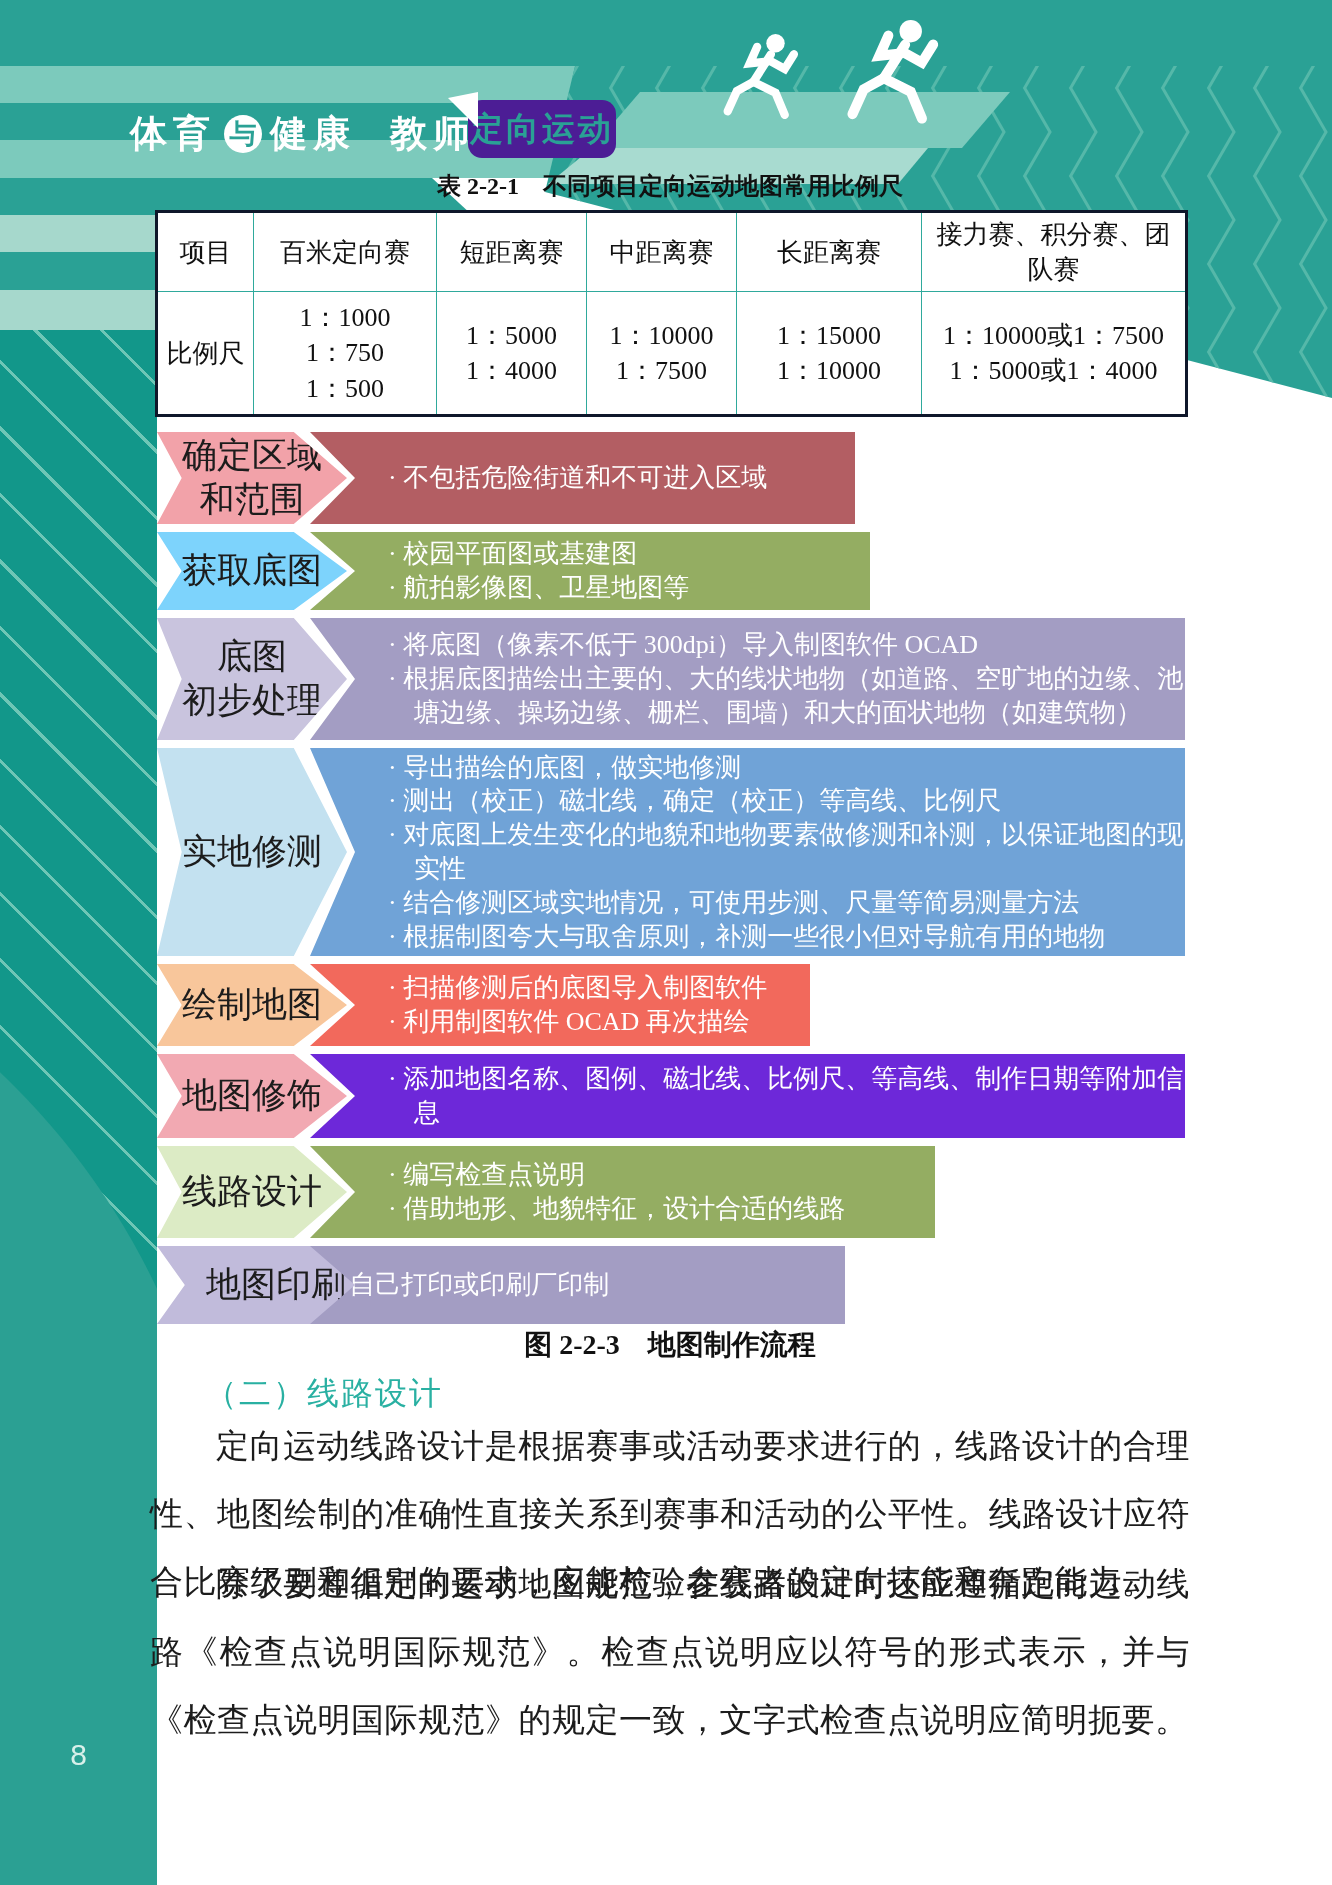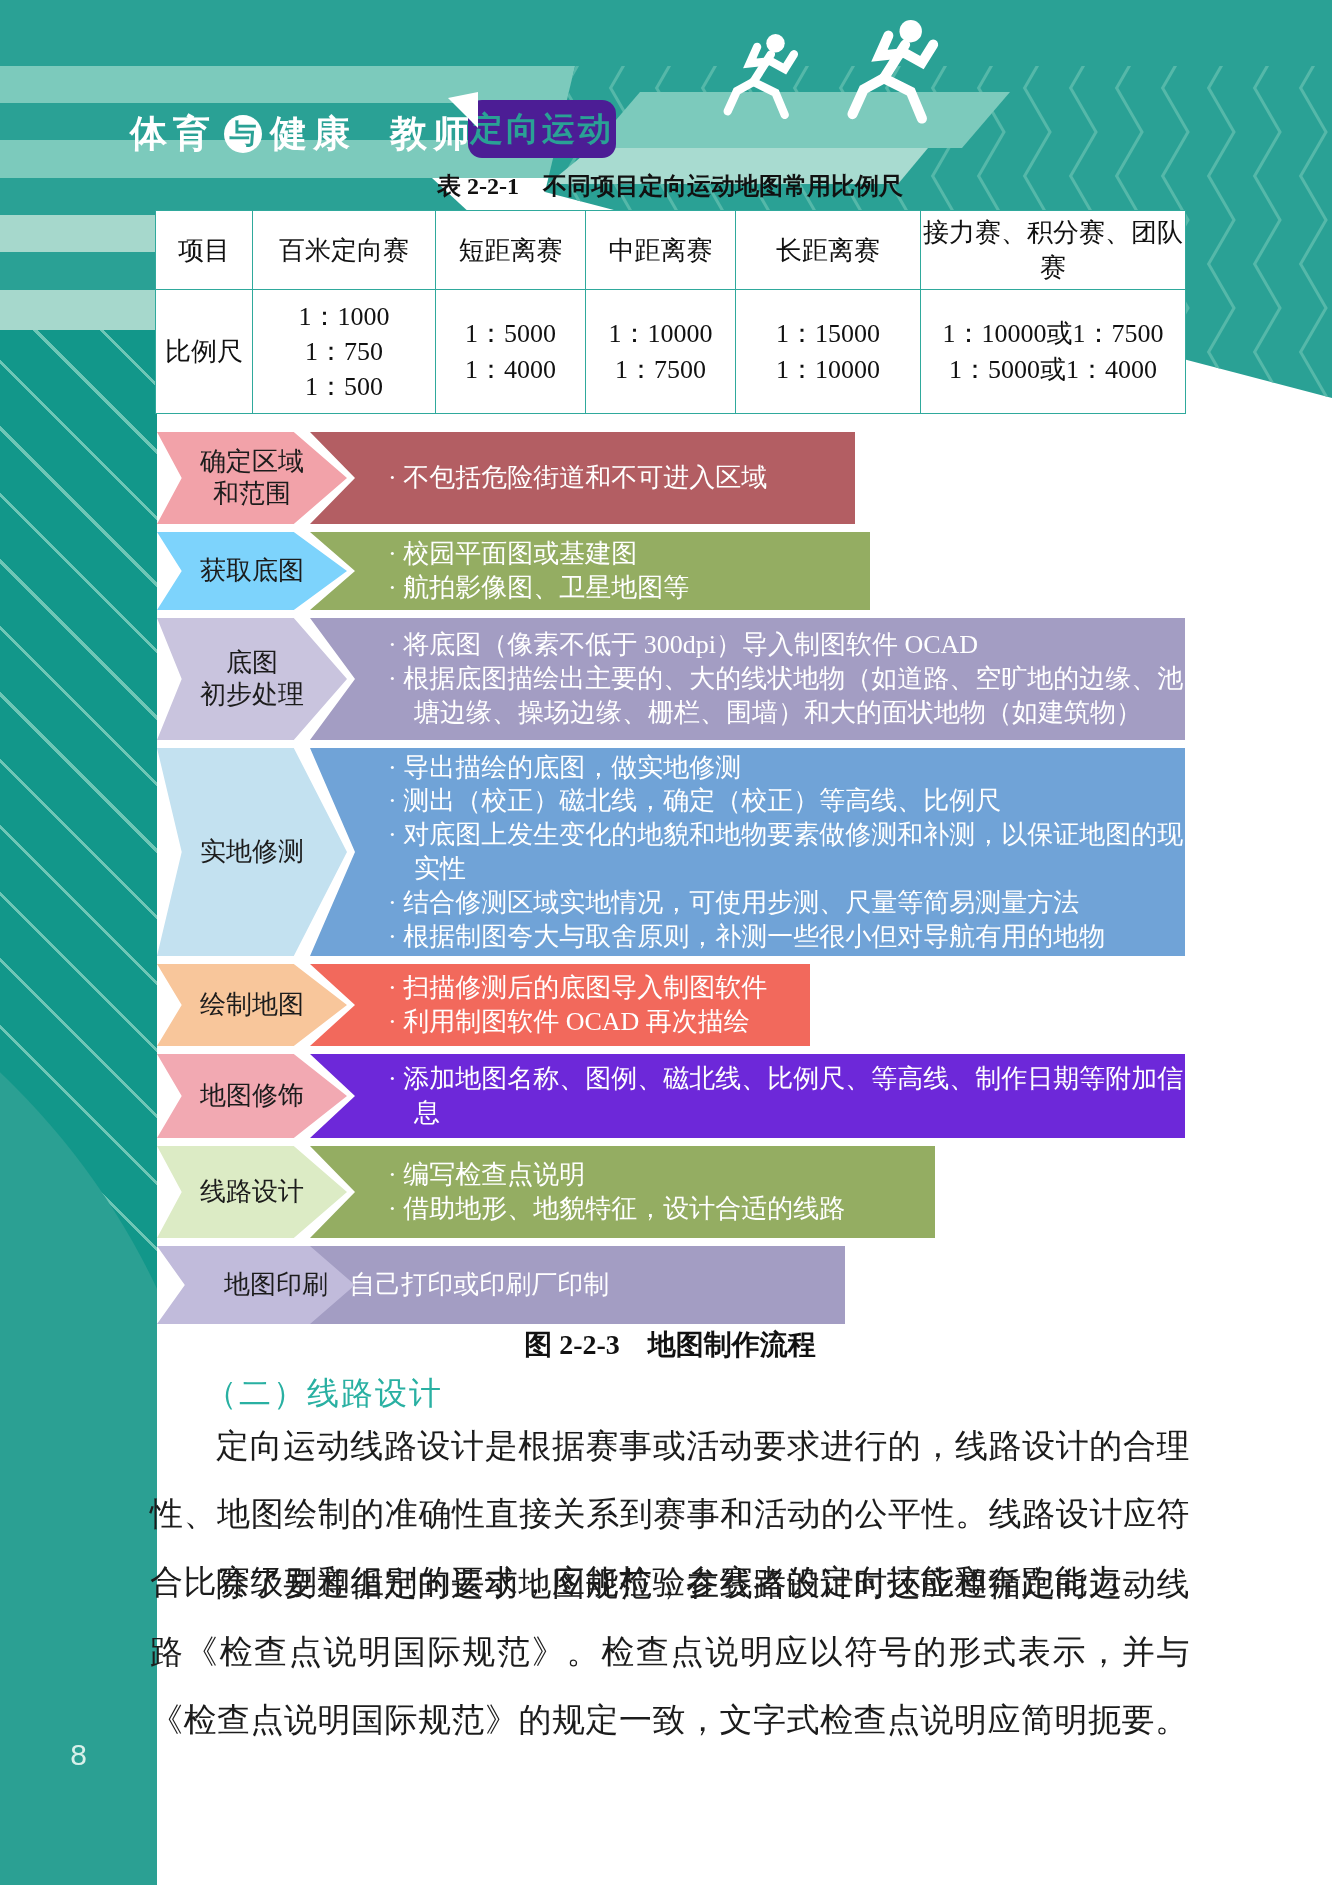--- a/index.html
+++ b/index.html
@@ -31,30 +31,30 @@
   .badge{position:absolute;left:468px;top:100px;width:148px;height:58px;background:#4c1d95;border-radius:14px;
       display:flex;align-items:center;justify-content:center;color:#2aa195;font-size:33px;font-weight:bold;
       font-family:"Liberation Sans",sans-serif;letter-spacing:3px;}
   .badge::before{content:"";position:absolute;left:-20px;top:-8px;
       border-top:6px solid transparent;border-bottom:30px solid transparent;border-right:30px solid #fff;}
   
   .tbl-title{position:absolute;left:155px;top:170px;width:1030px;text-align:center;
       font-size:24px;font-weight:bold;color:#111;}
   table.scales{position:absolute;left:155px;top:210px;width:1030px;border-collapse:collapse;table-layout:fixed;
       background:#fff;font-size:26px;color:#111;}
-  table.scales{border:1px solid #0f172a;}
+  table.scales{border:3px solid #0f172a;}
   table.scales th,table.scales td{border:1px solid #2fa99c;text-align:center;vertical-align:middle;
       font-weight:normal;padding:4px 2px;}
   table.scales thead tr{height:72px;}
   table.scales tbody tr{height:124px;}
   .preline{white-space:pre-line;line-height:1.35;}
   
   .flow-row{position:absolute;}
   .flow-label{position:absolute;left:157px;width:190px;display:flex;align-items:center;justify-content:center;
-      text-align:center;color:#1c1c1c;font-size:26px;line-height:1.25;white-space:pre-line;
+      text-align:center;color:#1c1c1c;font-size:35px;line-height:1.25;white-space:pre-line;
       clip-path:polygon(0 0,72% 0,100% 50%,72% 100%,0 100%,13% 50%);}
   .flow-box{position:absolute;left:310px;color:#fff;font-size:26px;
       clip-path:polygon(45px 50%,0 0,100% 0,100% 100%,0 100%);
       display:flex;flex-direction:column;justify-content:center;padding-left:78px;box-sizing:border-box;}
   .flow-box .bl{padding-left:1em;text-indent:-1em;line-height:1.3;}
   .flow-box .bl::before{content:"· ";}
   .r1 .flow-label,.r1 .flow-box{top:432px;height:92px;}
   .r2 .flow-label,.r2 .flow-box{top:532px;height:78px;}
   .r3 .flow-label,.r3 .flow-box{top:618px;height:122px;}
   .r4 .flow-label,.r4 .flow-box{top:748px;height:208px;}

